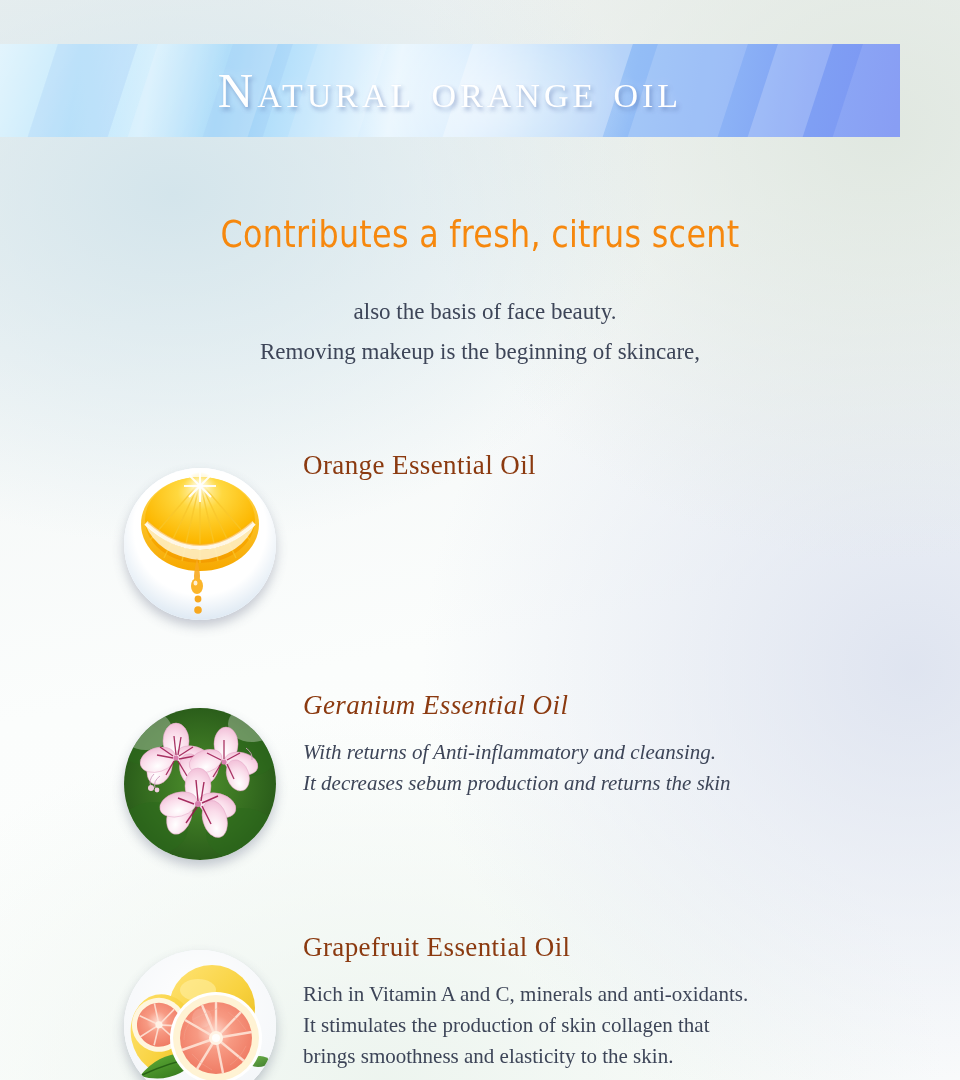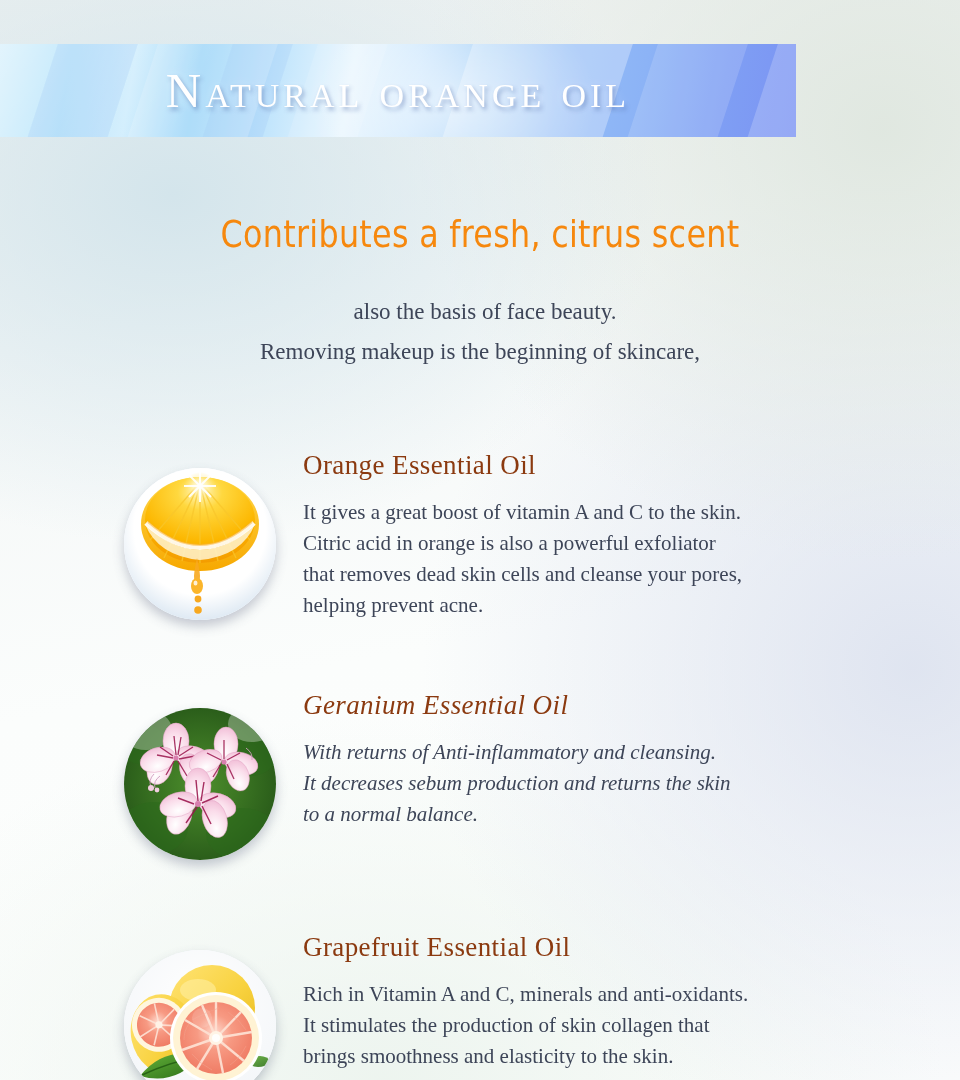--- a/index.html
+++ b/index.html
@@ -11,21 +11,21 @@
     background:
       radial-gradient(ellipse 700px 500px at 18% 18%, rgba(210,228,235,0.95) 0%, rgba(210,228,235,0) 70%),
       radial-gradient(ellipse 650px 600px at 92% 12%, rgba(222,230,222,0.9) 0%, rgba(222,230,222,0) 72%),
       radial-gradient(ellipse 700px 700px at 95% 62%, rgba(218,224,238,0.85) 0%, rgba(218,224,238,0) 70%),
       radial-gradient(ellipse 800px 520px at 40% 100%, rgba(236,244,238,0.95) 0%, rgba(236,244,238,0) 70%),
       linear-gradient(170deg, #eef1f0 0%, #f4f7f7 28%, #fbfdfc 58%, #fdfefd 100%);
   }
 
   
   #banner {
-    position:absolute; left:0; top:44px; width:796px; height:93px;
+    position:absolute; left:0; top:44px; width:900px; height:93px;
     background:
       linear-gradient(115deg, rgba(255,255,255,0.55) 0%, rgba(255,255,255,0) 26%),
       linear-gradient(100deg,
         #bfe7fa 0%, #a8dffa 9%, #cdecfd 17%, #9ed6f8 25%,
         #bfe4fc 34%, #e9f6fe 44%, #cfe8fd 52%, #a9d2f8 60%,
         #93bdf6 70%, #8cb3f6 80%, #7f9ff4 90%, #7b93f3 100%);
     overflow:hidden;
   }
   #banner .facet { position:absolute; top:-40px; height:190px; transform:skewX(-18deg); pointer-events:none; }
   #banner .f1 { left:140px;  width:120px; background:rgba(255,255,255,0.17); }
@@ -192,26 +192,20 @@
         <path d="M73 90 q3 14 3 18 q0 7 -3 9 q-3 -2 -3 -9 q0 -4 3 -18 z" fill="#f7a81f" opacity="0.9"></path>
         <ellipse cx="73" cy="118" rx="6" ry="8" fill="#fbb52a"></ellipse>
         <ellipse cx="71.5" cy="115" rx="2" ry="2.6" fill="#ffffff" opacity="0.8"></ellipse>
         <circle cx="74" cy="131" r="3.4" fill="#f7a81f"></circle>
         <circle cx="74" cy="142" r="3.8" fill="#f7a81f"></circle>
       </svg>
     </div>
   </div>
   <div class="sec-body">
     <div class="sec-head">Orange Essential Oil</div>
-    <div class="sec-text">
-      <span class="ln">It gives a great boost of vitamin A and C to the skin.</span>
-      <span class="ln">Citric acid in orange is also a powerful exfoliator</span>
-      <span class="ln">that removes dead skin cells and cleanse your pores,</span>
-      <span class="ln">helping prevent acne.</span>
-    </div>
   </div>
 </div>
 
 <div class="section" id="sec-1">
   <div class="thumb-wrap">
     <div class="thumb">
       <svg viewBox="0 0 152 152" xmlns="http://www.w3.org/2000/svg">
         <defs>
           <radialGradient id="gLeaf" cx="50%" cy="50%" r="70%">
             <stop offset="0%" stop-color="#4d8f2c"></stop>
@@ -304,21 +298,20 @@
           <circle cx="33" cy="82" r="2.4" fill="#f2cde0"></circle>
         </g>
       </svg>
     </div>
   </div>
   <div class="sec-body">
     <div class="sec-head">Geranium Essential Oil</div>
     <div class="sec-text">
       <span class="ln">With returns of Anti-inflammatory and cleansing.</span>
       <span class="ln">It decreases sebum production and returns the skin</span>
-      <span class="ln">to a normal balance.</span>
     </div>
   </div>
 </div>
 
 <div class="section" id="sec-2">
   <div class="thumb-wrap">
     <div class="thumb">
       <svg viewBox="0 0 152 152" xmlns="http://www.w3.org/2000/svg">
         <defs>
           <radialGradient id="gfBg" cx="50%" cy="35%" r="75%">

